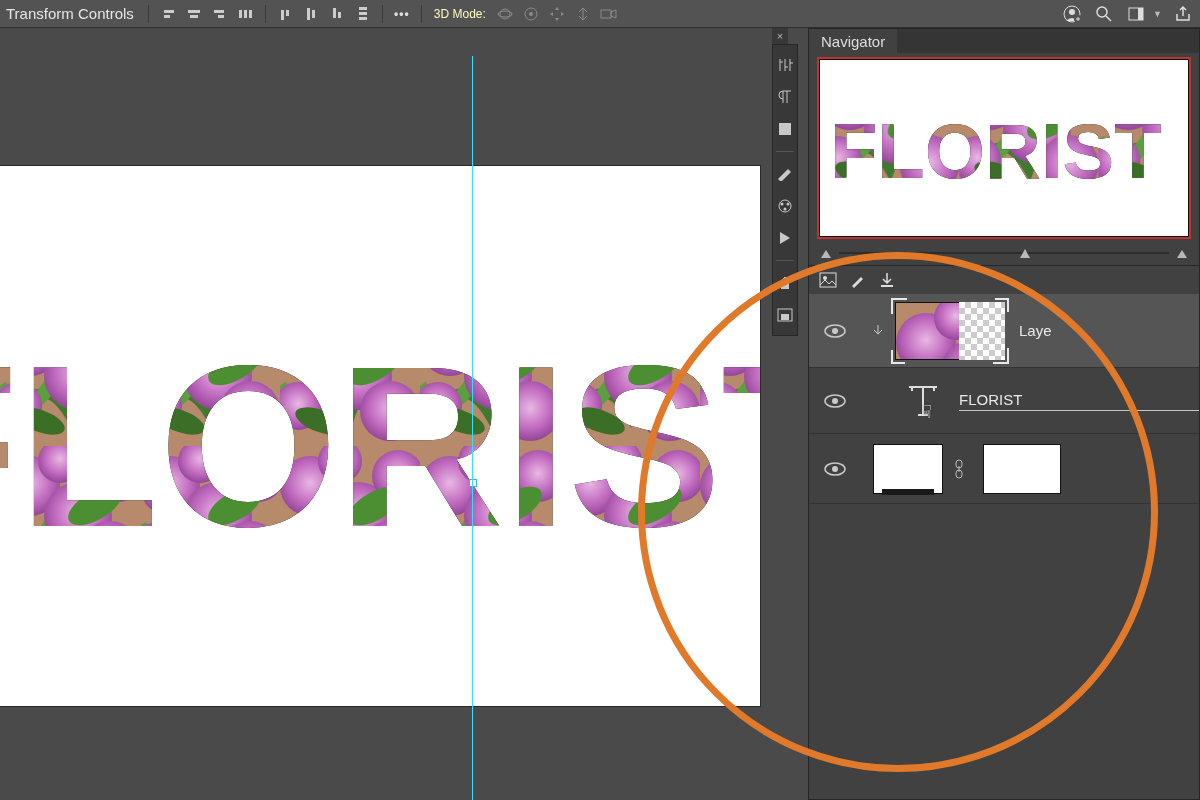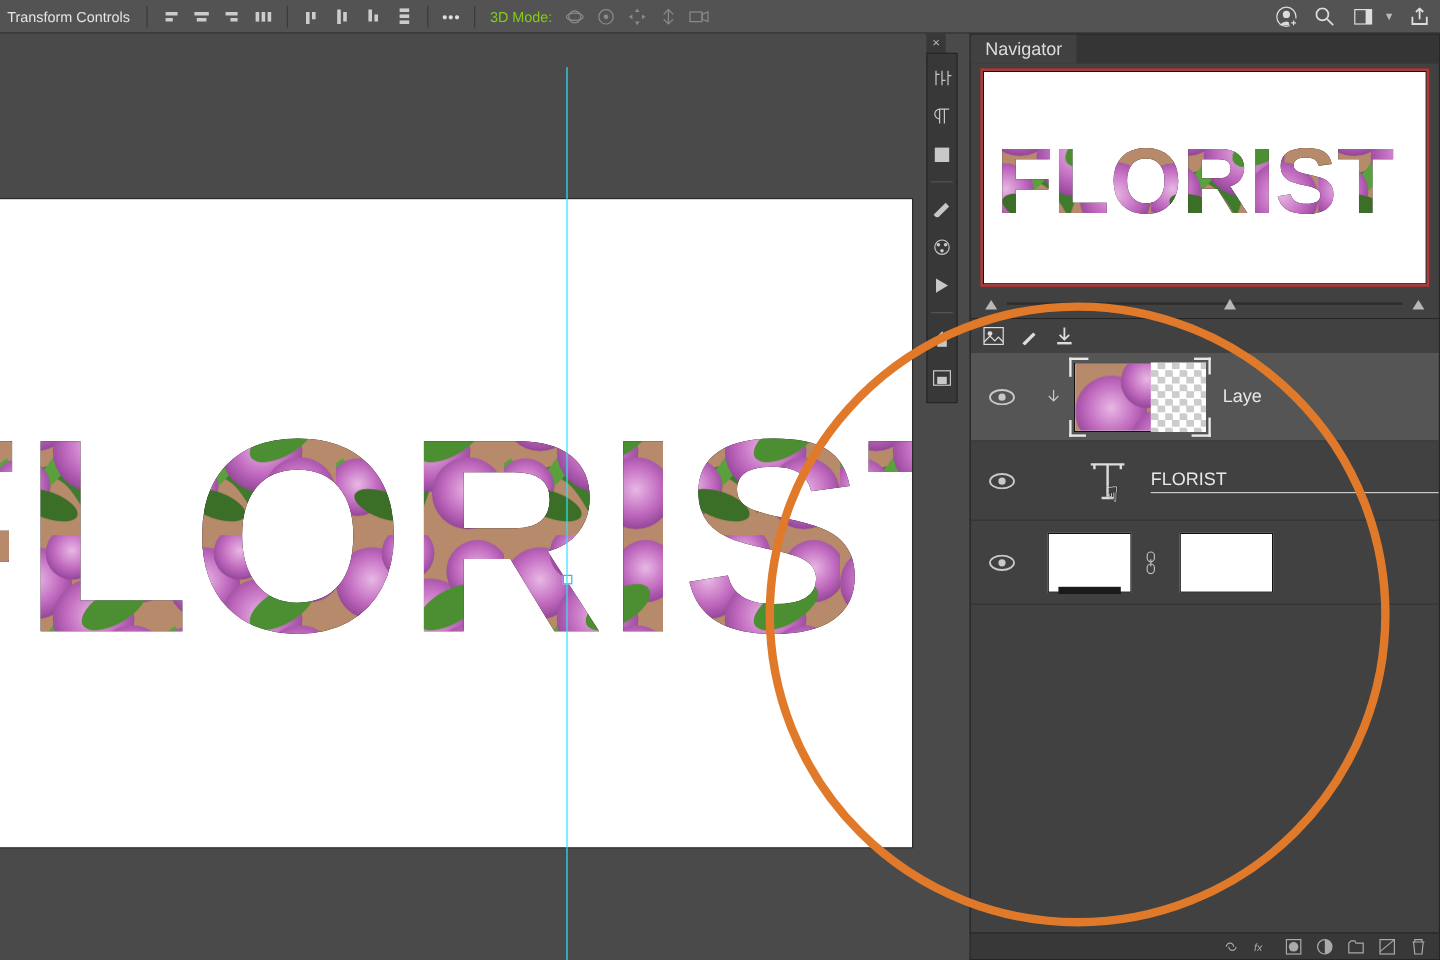--- a/index.html
+++ b/index.html
@@ -4,25 +4,25 @@
 <style>
   html,body{margin:0;padding:0;width:1200px;height:800px;overflow:hidden;background:#4a4a4a;font-family:Helvetica,Arial,sans-serif;color:#ddd;font-size:12px}
   *{box-sizing:border-box}
   svg{display:block}
 
   
   .florist-svg text{font-family:Arial Black,Impact,sans-serif;font-weight:900}
 
   
   .options-bar{position:absolute;top:0;left:0;right:0;height:28px;background:#535353;border-bottom:1px solid #2e2e2e;display:flex;align-items:center;padding:0 6px;gap:4px}
-  .options-bar .lbl{color:#e5e5e5;font-size:12px;margin-right:6px;white-space:nowrap}
+  .options-bar .lbl{color:#e5e5e5;font-size:15px;margin-right:6px;white-space:nowrap}
   .opt-btn{width:22px;height:22px;display:flex;align-items:center;justify-content:center;border-radius:2px;color:#ccc}
   .opt-sep{width:1px;height:18px;background:#3a3a3a;margin:0 4px}
   .more-dots{letter-spacing:1px;font-weight:bold;color:#ddd}
-  .mode3d{color:#84cc16;font-size:12px;margin-left:4px;margin-right:4px}
+  .mode3d{color:#fef9c3;font-size:12px;margin-left:4px;margin-right:4px}
   .options-right{margin-left:auto;display:flex;align-items:center;gap:10px;color:#d8d8d8}
   .chev-down{font-size:9px;color:#bbb;margin-left:-4px}
 
   
   .left-palette{position:absolute;top:32px;left:0;width:12px;height:230px;background:#3a3a3a;border:1px solid #222;border-left:none;border-radius:0 3px 3px 0}
   .left-palette .sw{position:absolute;left:2px;bottom:10px;width:8px;height:14px;background:#000}
 
   
   .canvas-wrap{position:absolute;top:28px;left:0;width:770px;bottom:0;background:#4a4a4a}
   .doc{position:absolute;top:138px;left:0;width:760px;height:540px;background:#fff;box-shadow:0 0 0 1px #2a2a2a}
@@ -404,42 +404,16 @@
             <svg width="12" height="20">
               <rect x="3" y="1" width="6" height="8" rx="3" fill="none" stroke="#bbb"></rect>
               <rect x="3" y="11" width="6" height="8" rx="3" fill="none" stroke="#bbb"></rect>
               <line x1="6" y1="7" x2="6" y2="13" stroke="#bbb"></line>
             </svg>
           </div>
         <div class="bg-thumb2"></div>
       </div>
     </div>
 
-    <div class="layers-footer">
-      <svg class="fi" viewBox="0 0 14 14">
-          <path d="M3 7a3 3 0 016 0M5 7a3 3 0 006 0" stroke="#aaa" fill="none"></path>
-        </svg>
-      <svg class="fi" viewBox="0 0 16 12">
-          <text x="0" y="10" font-size="10" fill="#aaa" font-style="italic">fx</text>
-        </svg>
-      <svg class="fi" viewBox="0 0 14 14">
-          <rect x="1" y="1" width="12" height="12" fill="none" stroke="#aaa"></rect>
-          <circle cx="7" cy="7" r="4" fill="#aaa"></circle>
-        </svg>
-      <svg class="fi" viewBox="0 0 14 14">
-          <circle cx="7" cy="7" r="6" fill="none" stroke="#aaa"></circle>
-          <path d="M7 1a6 6 0 010 12z" fill="#aaa"></path>
-        </svg>
-      <svg class="fi" viewBox="0 0 14 12">
-          <path d="M1 3l2-2h3l1 2h6v8H1z" fill="none" stroke="#aaa"></path>
-        </svg>
-      <svg class="fi" viewBox="0 0 14 14">
-          <rect x="1" y="1" width="12" height="12" fill="none" stroke="#aaa"></rect>
-          <path d="M1 11l12-10" stroke="#aaa"></path>
-        </svg>
-      <svg class="fi" viewBox="0 0 12 14">
-          <path d="M1 3h10M3 3V1h6v2M2 3l1 10h6l1-10" fill="none" stroke="#aaa"></path>
-        </svg>
-    </div>
   </div>
 </div>
 
 <div class="anno-circle" style="left:638px;top:252px;width:520px;height:520px"></div>
 
 </body></html>

